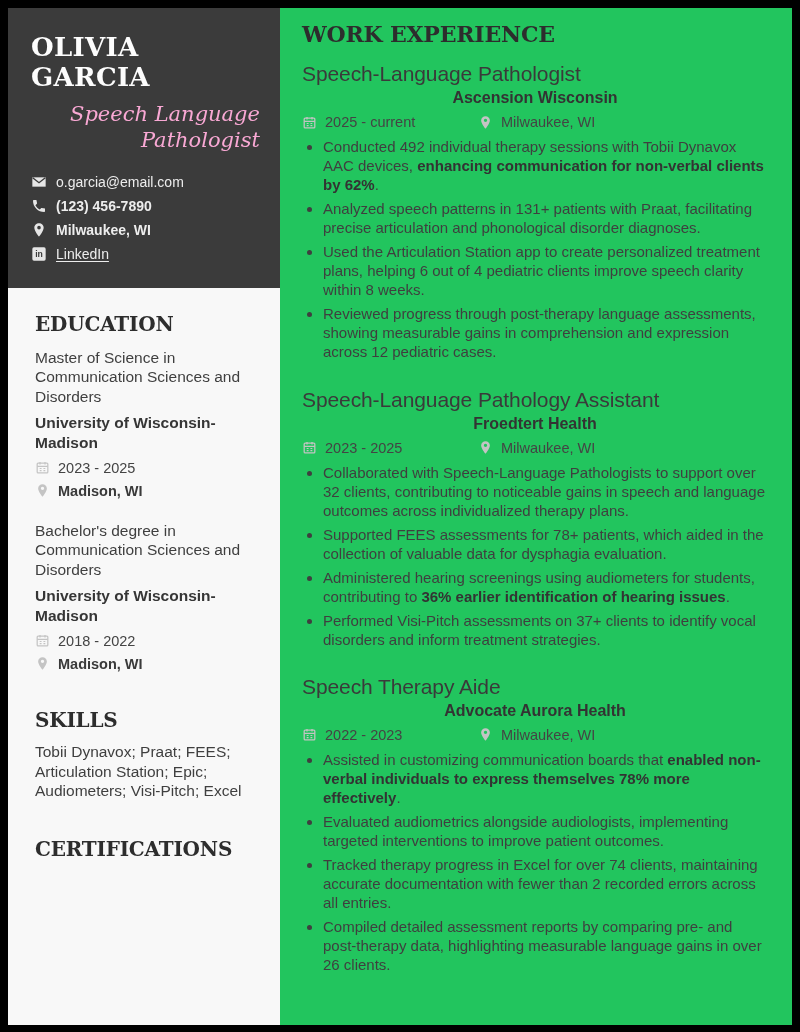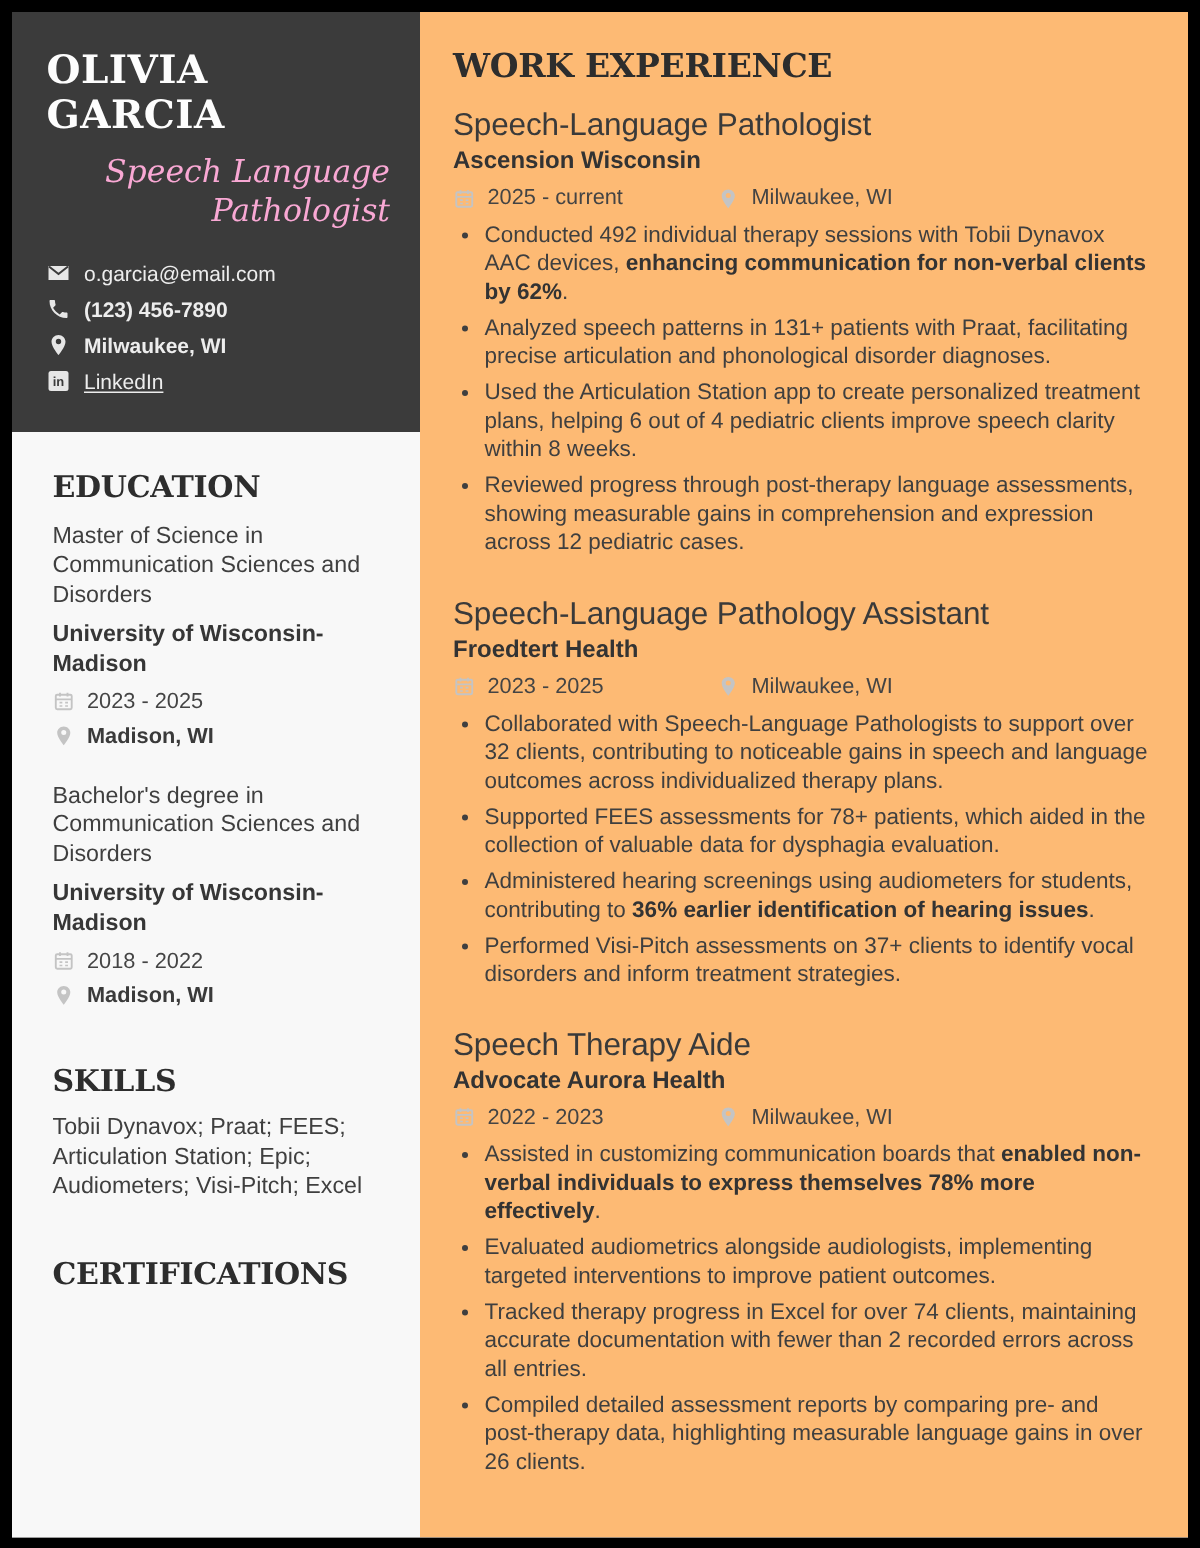--- a/index.html
+++ b/index.html
@@ -44,29 +44,29 @@
   .meta-row .micon { width:15px; height:15px; flex:0 0 15px; color:var(--icon-gray,#c4c4c4); display:inline-flex; }
   .micon svg { width:100%; height:100%; }
   .meta-row .bold { font-weight:700; color:#3a3a3a; }
   .skills-block { margin-top:36px; }
   .skills-text { margin-top:10px; font-size:15.5px; line-height:1.28; color:var(--body,#3f3f3f); }
   .cert-block { margin-top:36px; }
   .cert-list { margin:11px 0 0 20px; }
   .cert-list li { font-size:15.5px; line-height:1.22; color:var(--body,#3f3f3f); }
 
   
-  .main { flex:1; background:#fdba74; padding:23px 24px 0 22px; }
+  .main { flex:1; background:#22c55e; padding:13px 24px 0 22px; }
   .main-heading {
     font-family:"DejaVu Serif","Liberation Serif",serif;
     font-weight:700; font-size:22px; color:var(--heading,#2d2d2d); letter-spacing:-.2px;
   }
   .job { margin-top:15px; }
   .job + .job { margin-top:26px; }
   .job-title { font-size:21px; font-weight:400; color:#3a3a3a; letter-spacing:-.1px; }
-  .job-company { font-size:16px; font-weight:700; color:#333; margin-top:3px; }
+  .job-company { font-size:16px; font-weight:700; color:#333; margin-top:3px;text-align:center; }
   .job-meta { display:flex; align-items:center; margin-top:7px; font-size:14.5px; color:#444; }
   .meta-date, .meta-loc { display:inline-flex; align-items:center; gap:8px;text-align:center; }
   .meta-date { width:176px; }
   .job-meta .micon { width:15px; height:15px; flex:0 0 15px; color:var(--icon-gray,#c4c4c4); display:inline-flex; }
   .bullets { margin:7px 0 0 21px; }
   .bullets li { font-size:15px; line-height:1.27; color:var(--body,#3f3f3f); margin-bottom:5px; }
   .bullets .b { font-weight:700; color:#333; }
 </style>
 </head>
 <body>

